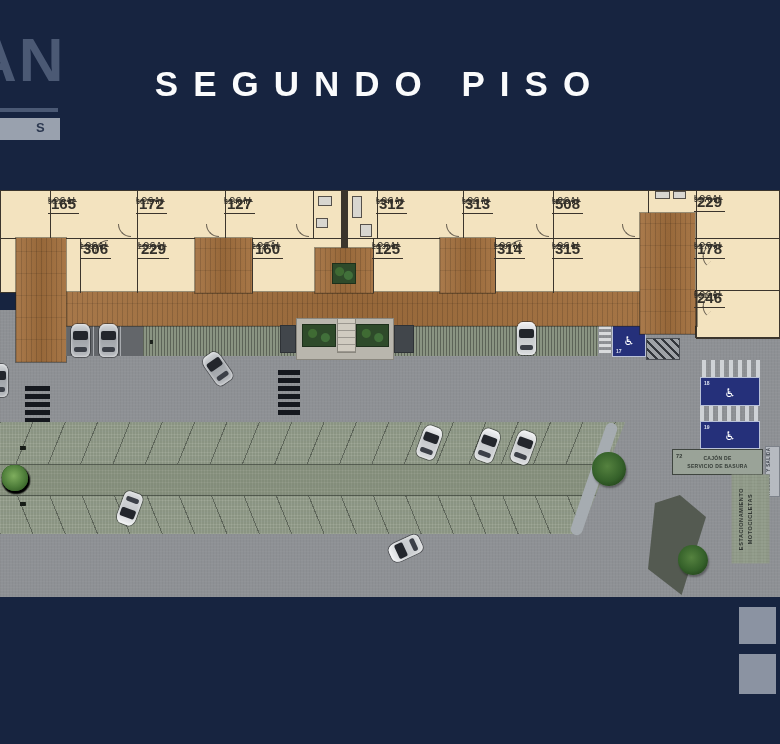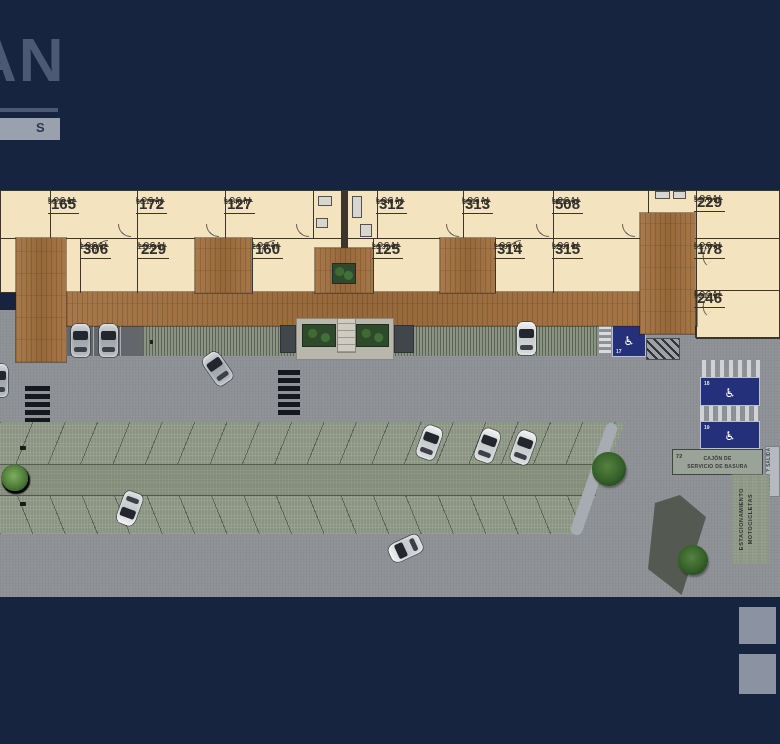--- a/index.html
+++ b/index.html
@@ -119,20 +119,21 @@
 <body>
 
 <div id="stage">
 
   <div class="logo">
     <div class="logo-an">AN</div>
     <div class="logo-line"></div>
     <div class="logo-bar"></div>
     <div class="logo-s">S</div>
   </div>
+  <div class="title">SEGUNDO PISO</div>
 
   <div class="asphalt"></div>
 
   <div class="pads" style="left:66px;top:324px;width:77px;height:32px"></div>
   <div class="paver stall-lines-l" style="left:143px;top:324px;width:155px;height:32px"></div>
   <div class="paver stall-lines-r" style="left:392px;top:324px;width:206px;height:32px"></div>
   <div class="stall-row" style="left:150px;top:337px;width:142px;height:10px">
 
   <span>3</span>
       <span>4</span>

